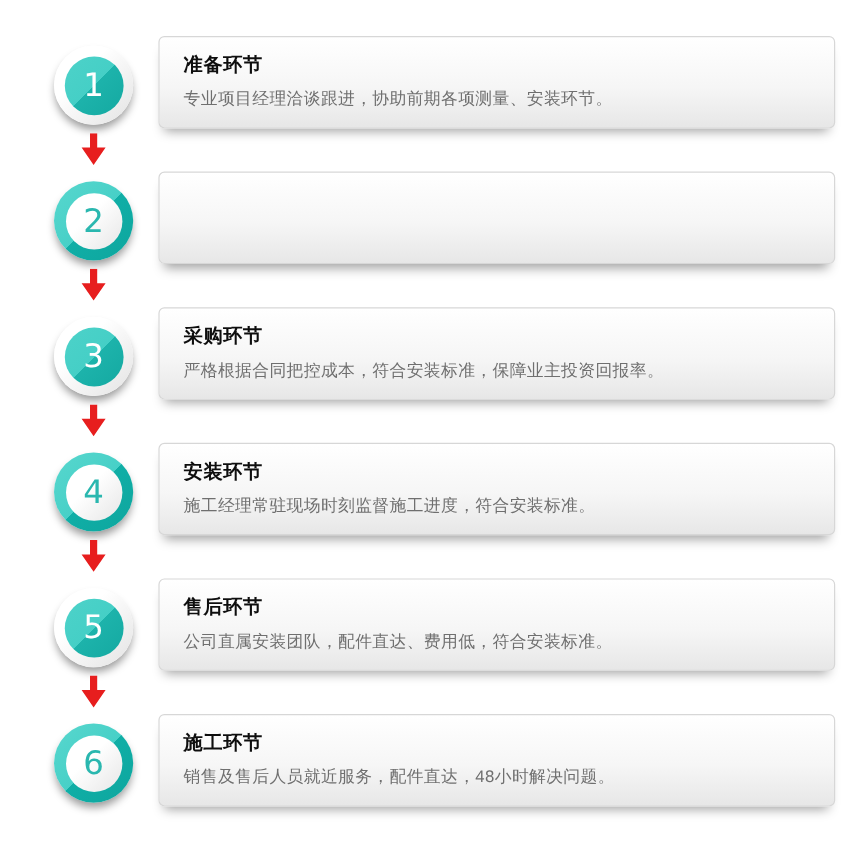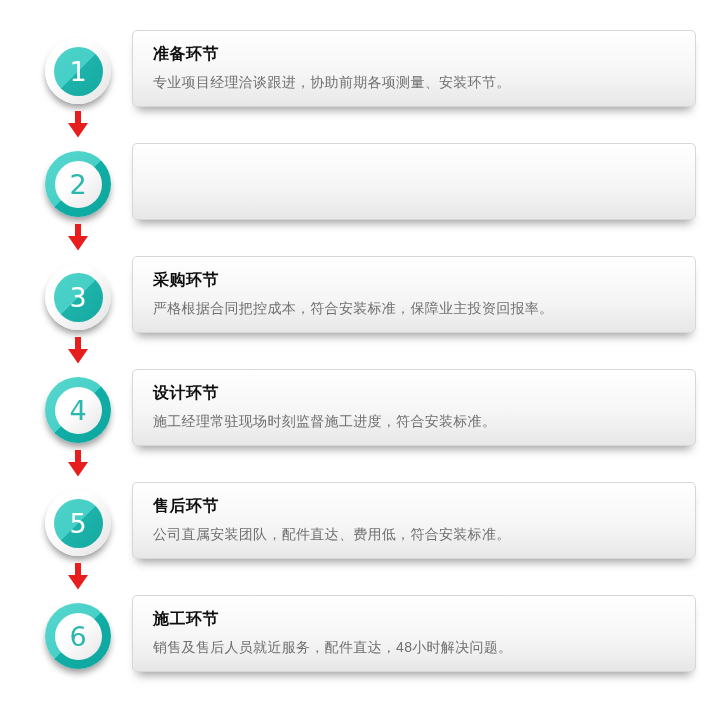--- a/index.html
+++ b/index.html
@@ -123,21 +123,21 @@
   <div class="row" style="top:369px">
     <div class="badge ring-teal">
       <div class="inner">
         <span class="num">4</span>
       </div>
     </div>
     <svg class="arrow" viewBox="0 0 24 27">
       <path d="M9 0 h6 v12 h7 L12 26.5 L2 12 h7 Z" fill="#e71e1e"></path>
     </svg>
     <div class="card">
-      <div class="card-title">设计环节</div>
+      <div class="card-title">安装环节</div>
       <div class="card-desc">施工经理常驻现场时刻监督施工进度，符合安装标准。</div>
     </div>
   </div>
 
   <div class="row" style="top:482px">
     <div class="badge core-teal">
       <div class="inner">
         <span class="num">5</span>
       </div>
     </div>

